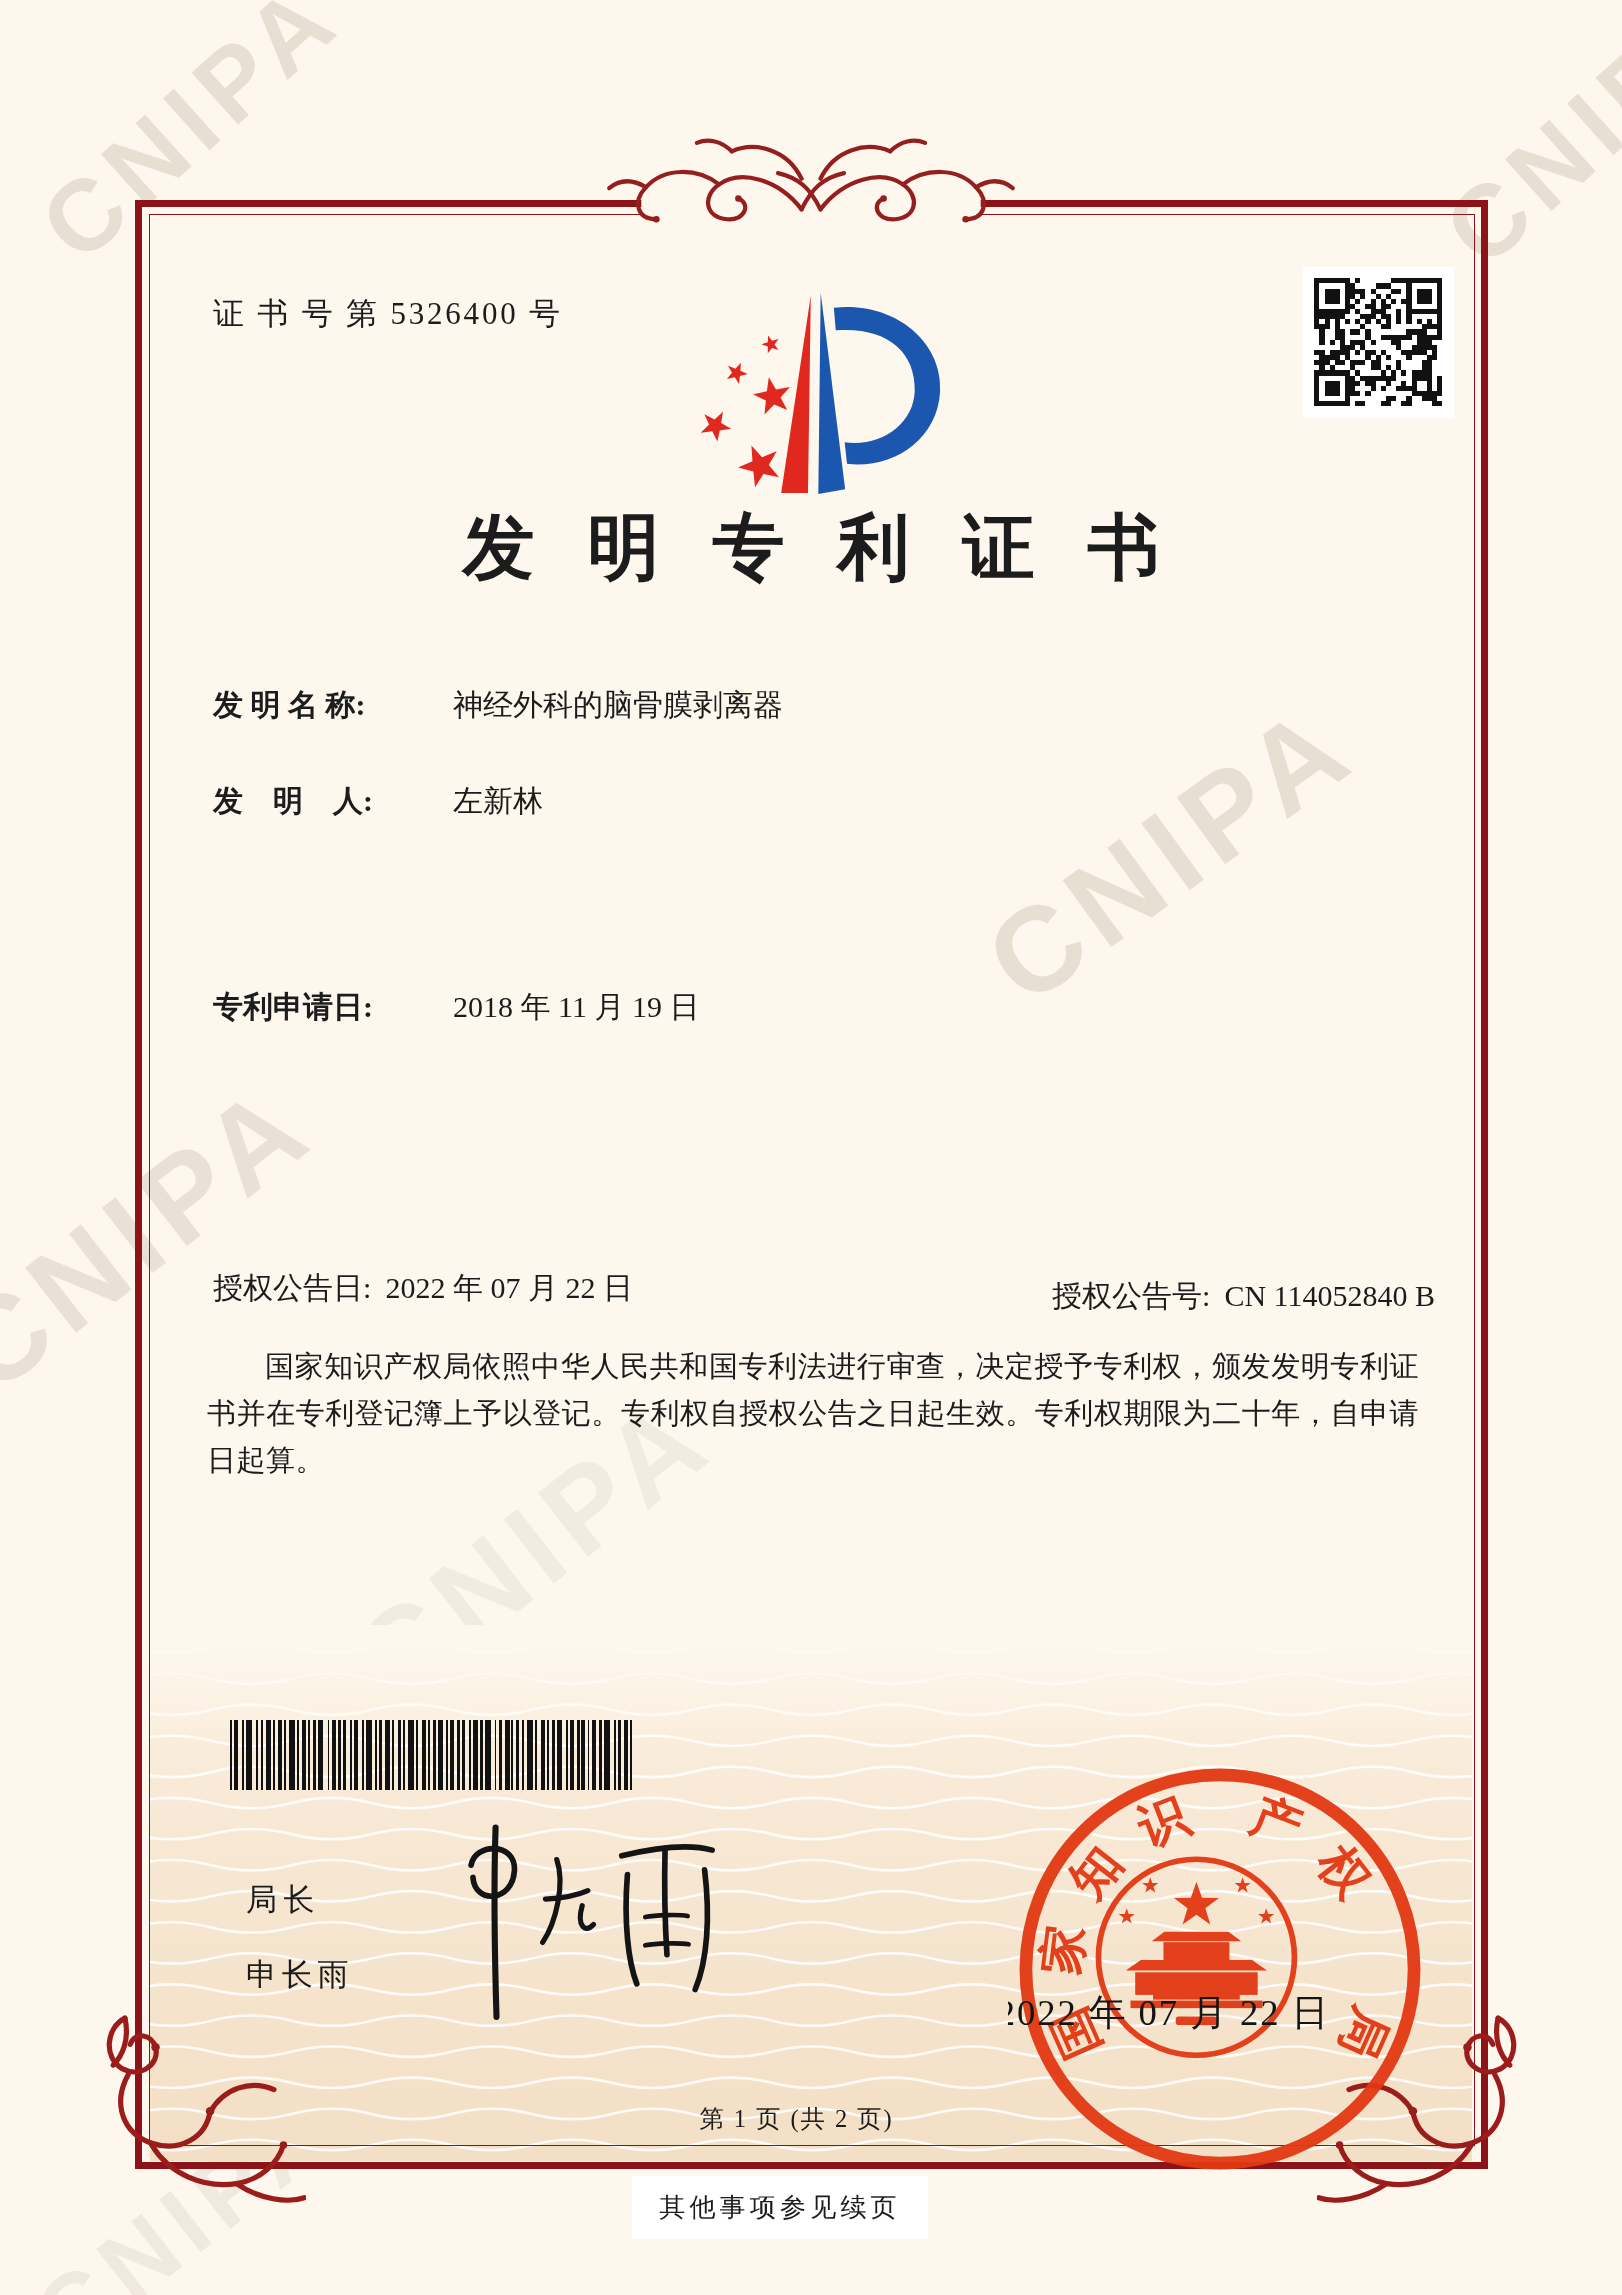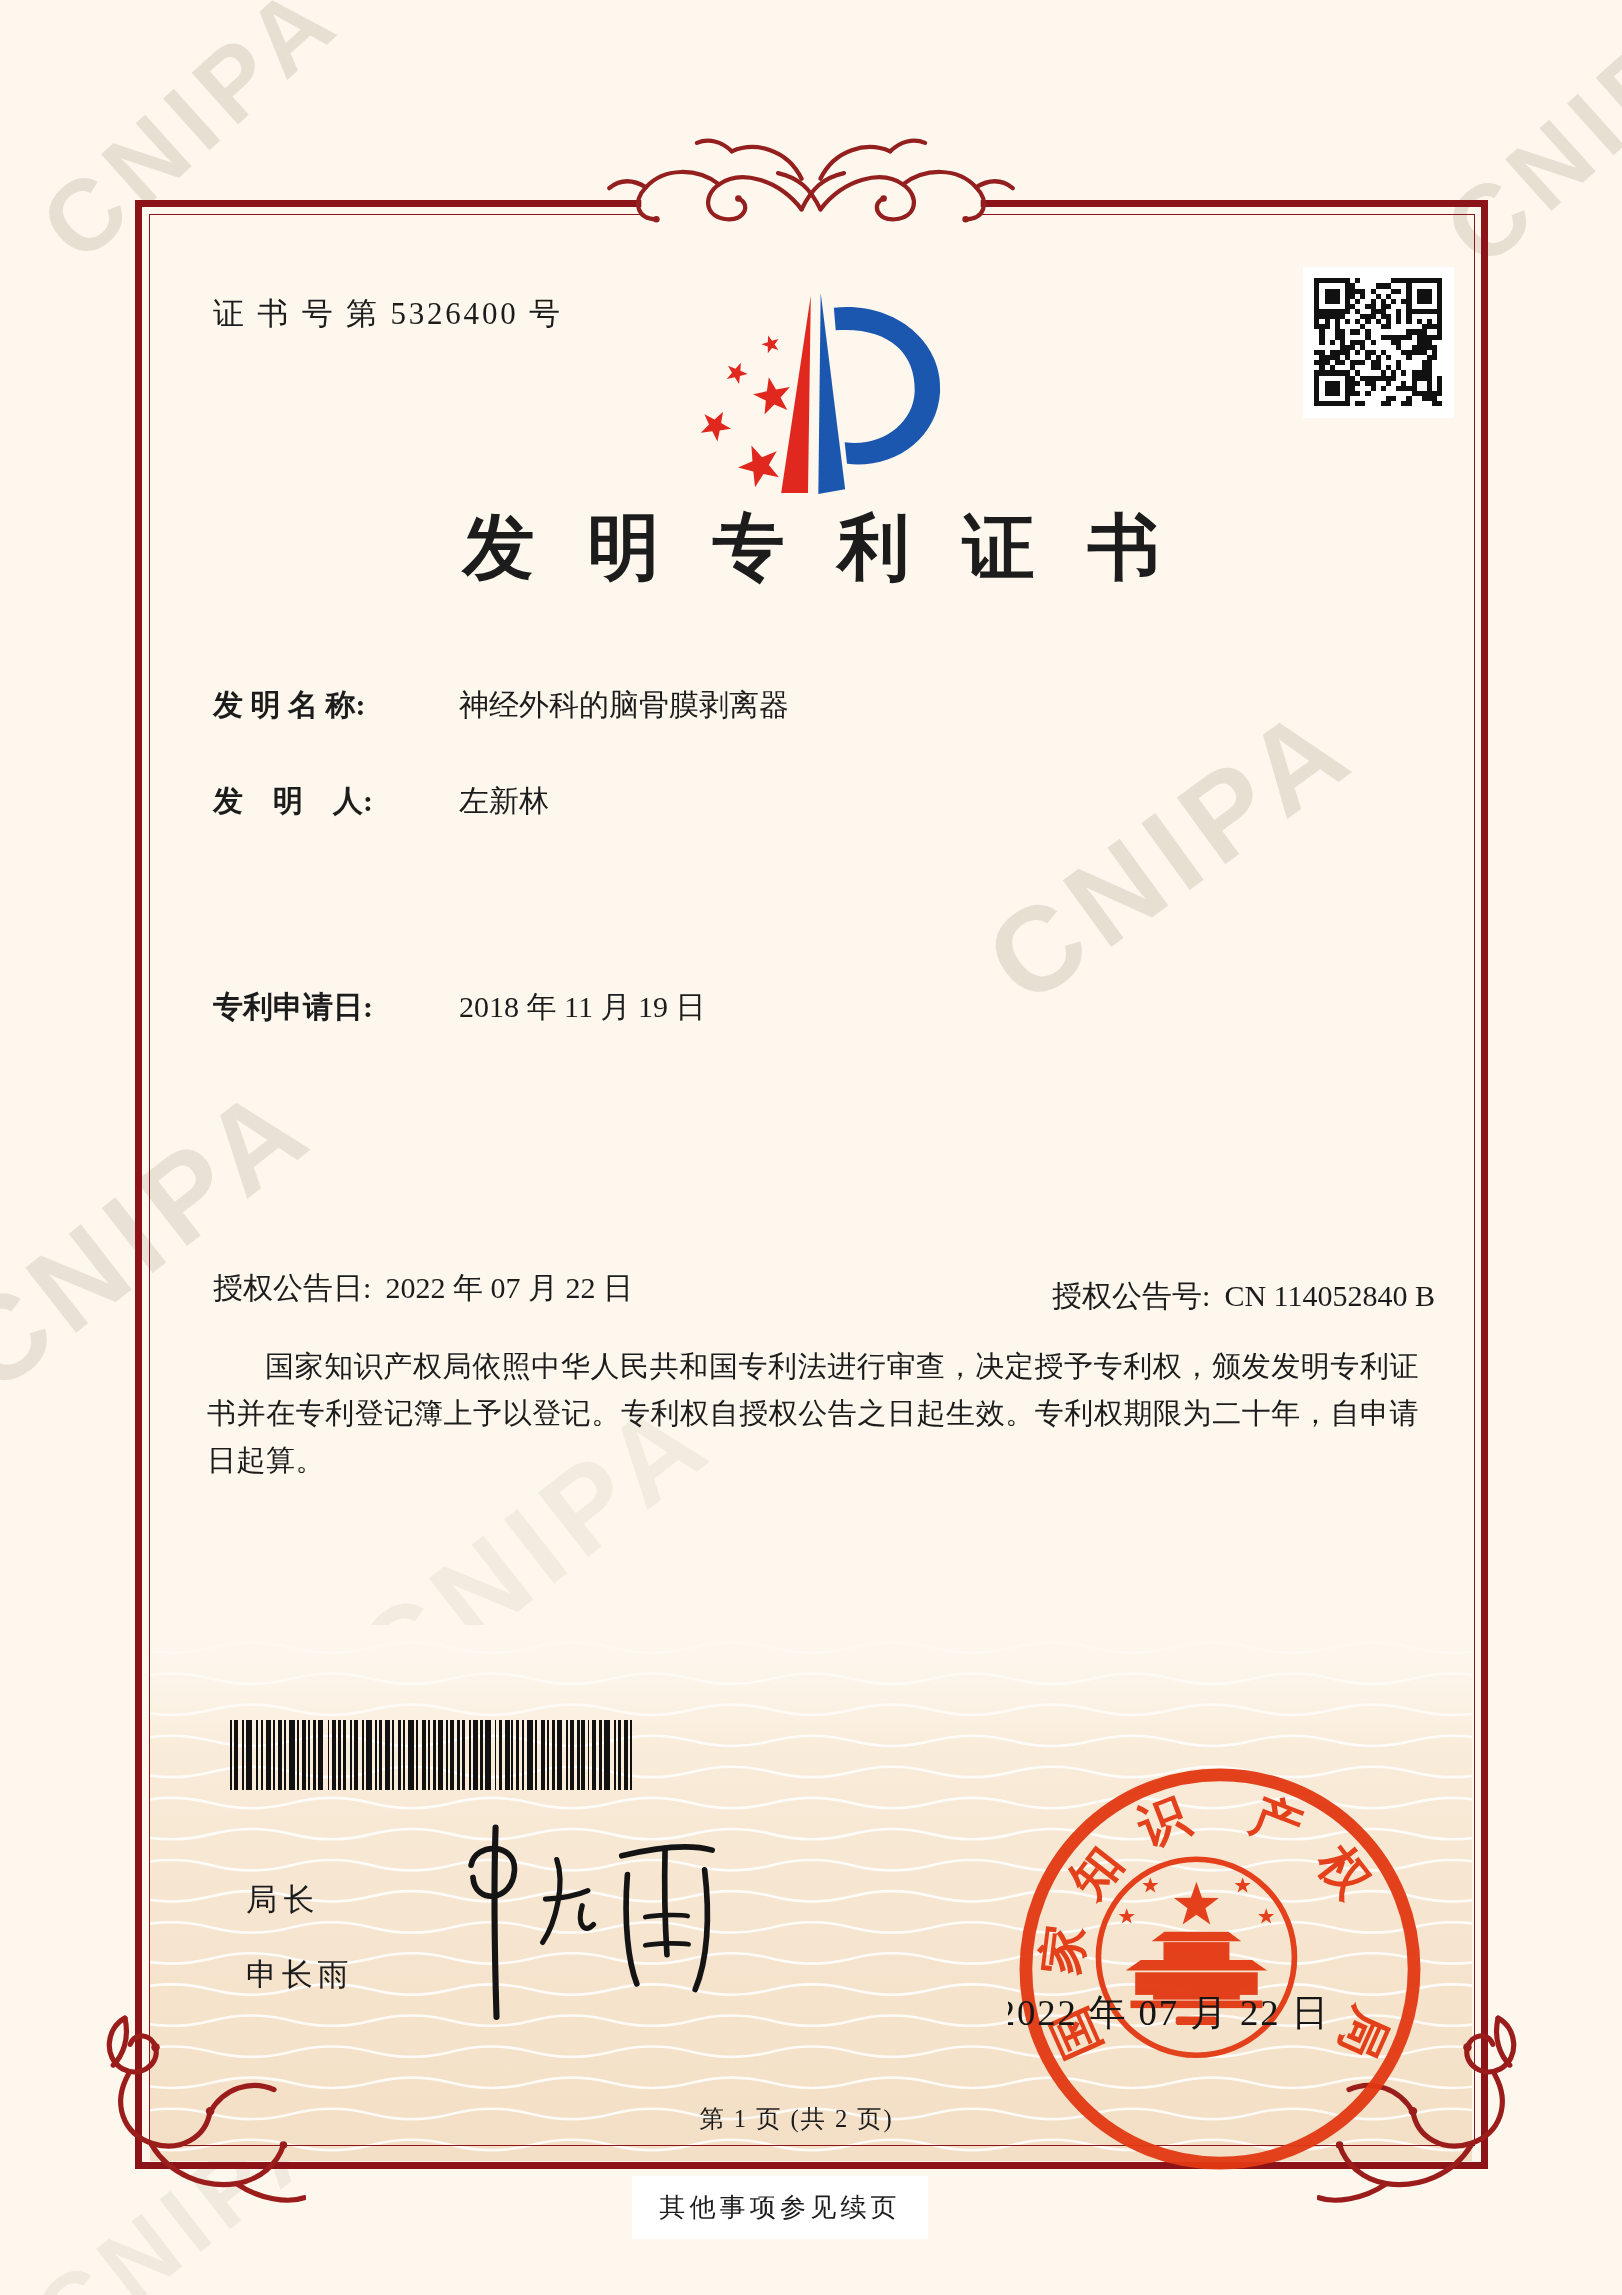--- a/index.html
+++ b/index.html
@@ -43,21 +43,21 @@
   .qrbox{
     position:absolute;left:1303px;top:267px;width:128px;height:128px;
     background:#ffffff;padding:11.3px;
   }
   .qrgrid{display:grid;grid-template-columns:repeat(25,1fr);grid-template-rows:repeat(25,1fr);width:128px;height:128px;}
   .qrgrid i{background:transparent;}
   .qrgrid i.d{background:#111;}
   
   .row{position:absolute;left:213px;font-size:30px;line-height:36px;white-space:nowrap;}
   .flabel{display:inline-block;min-width:236px;font-weight:bold;}
-  .fvalue{margin-left:10px;}
+  .fvalue{margin-left:4px;}
   .grant-right{position:absolute;left:839px;top:8px;}
   
   .body{
     position:absolute;left:203px;top:1339px;width:1220px;
     font-size:29px;line-height:47px;text-align:justify;letter-spacing:0.5px;
   }
   .body p{margin:4px;text-indent:2em;}
   
   .waves{
     position:absolute;left:150px;top:1625px;width:1322px;height:536px;

